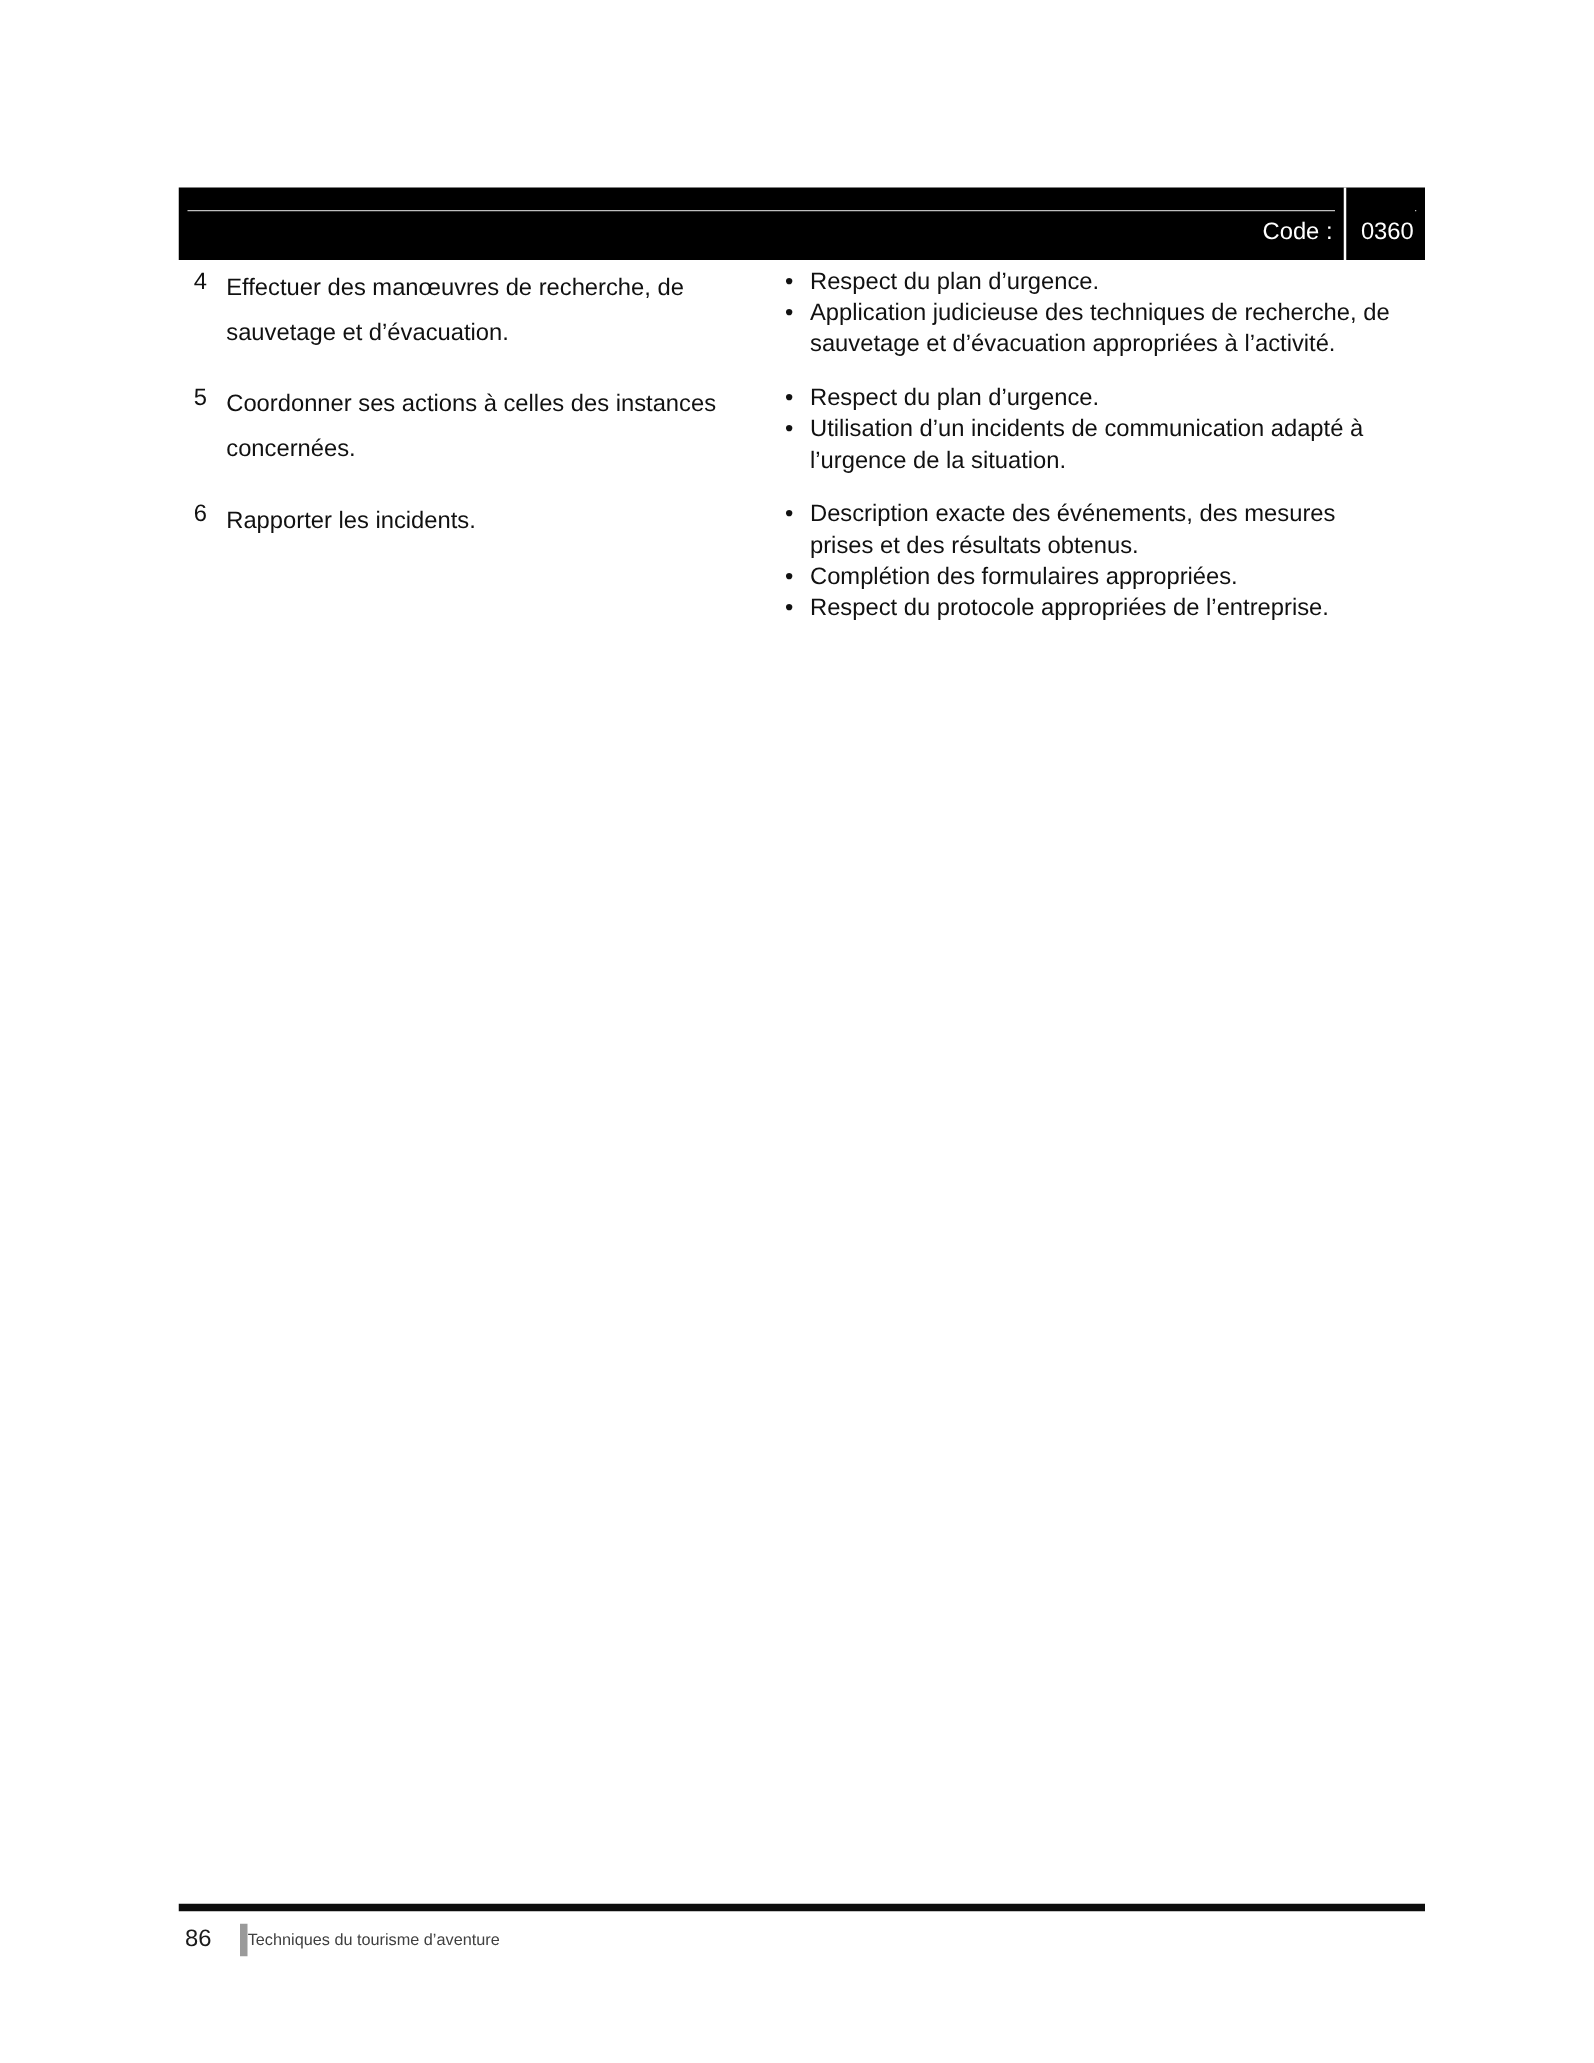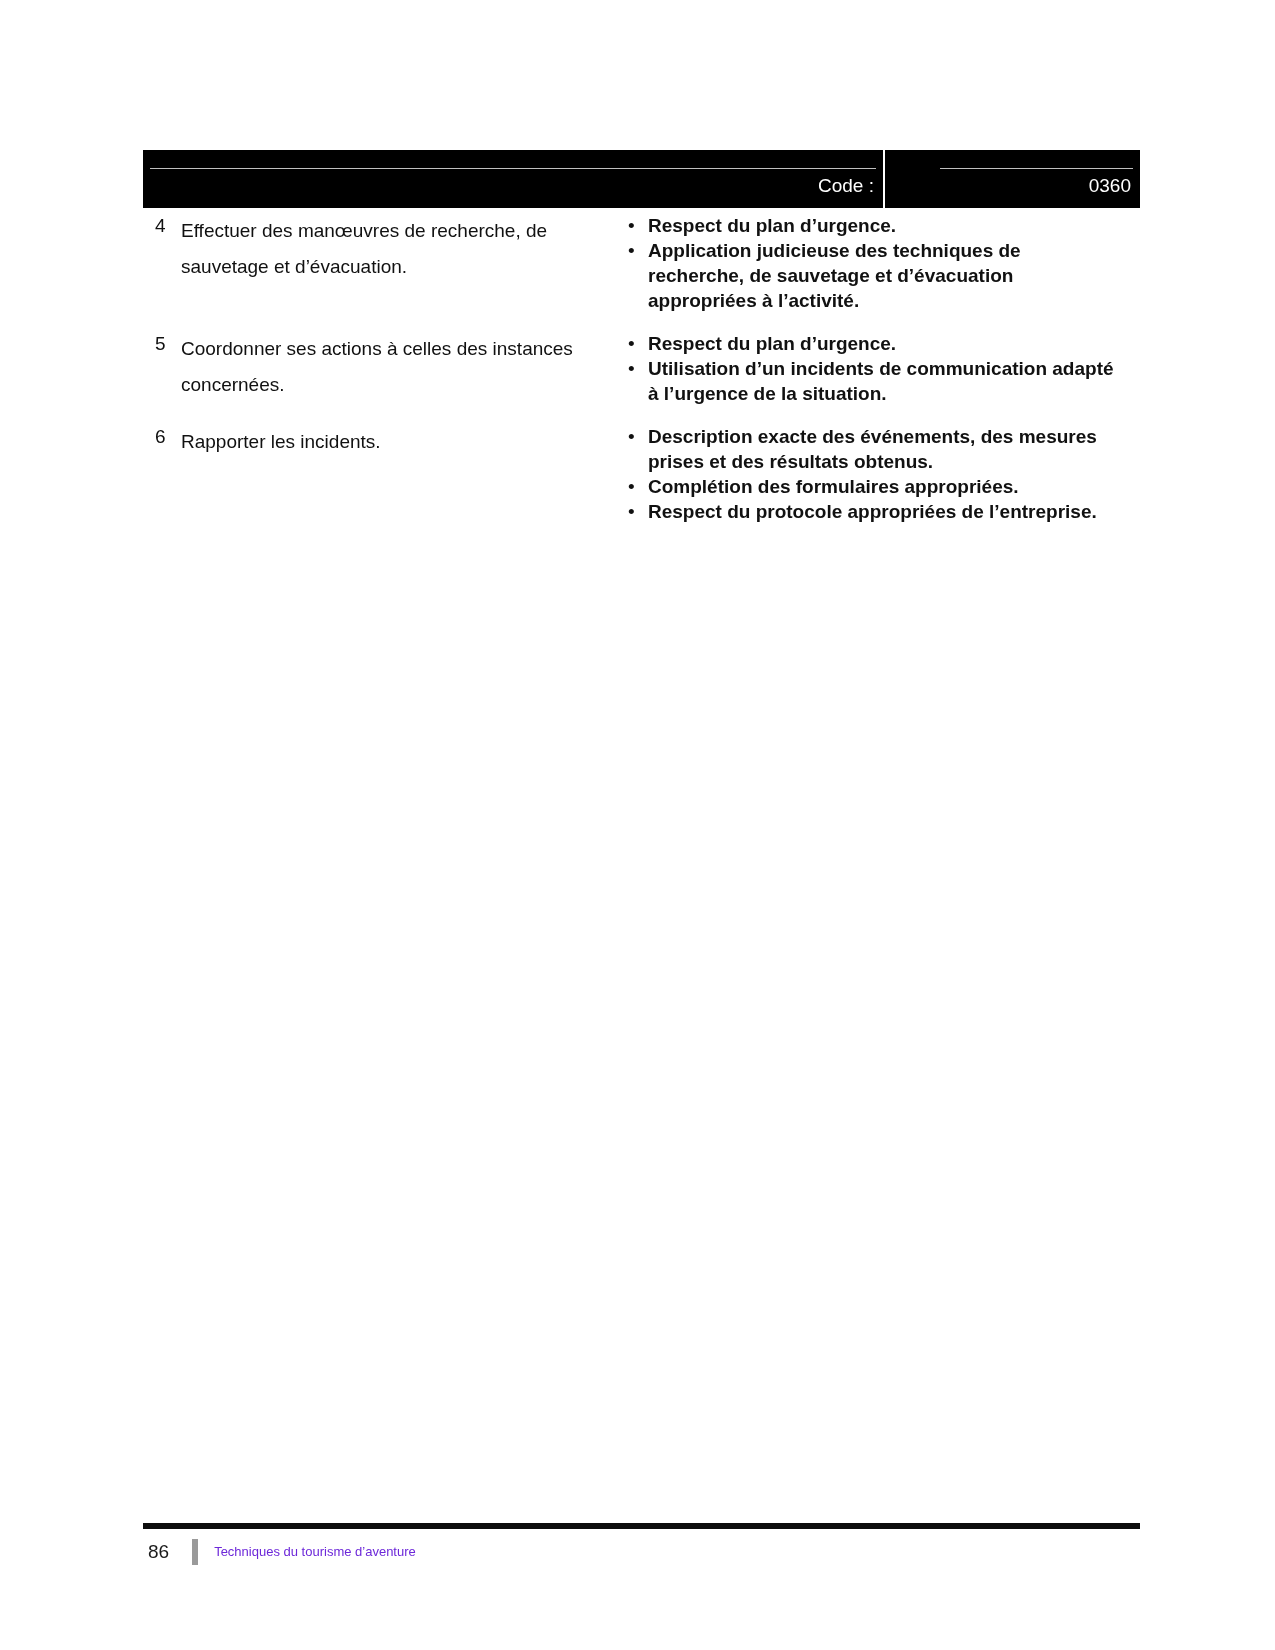--- a/index.html
+++ b/index.html
@@ -24,21 +24,21 @@
     top: 150px;
     width: 997px;
     height: 58px;
     background: #000000;
     display: flex;
   }
   .header-cell {
     position: relative;
     height: 100%;
   }
-  .header-cell-left  { width: 740px; }
+  .header-cell-left  { width: 900px; padding-left: 32px; }
   .header-divider {
     width: 2px;
     height: 100%;
     background: #ffffff;
   }
   .header-cell-right { flex: 1; margin-left: 48px; }
   .header-cell .cell-line {
     position: absolute;
     top: 18px;
     left: 7px;
@@ -101,21 +101,20 @@
     line-height: 25px;
   }
   .bullet {
     width: 20px;
     flex-shrink: 0;
     font-size: 19px;
     line-height: 25px;
   }
   .criterion-text {
     width: 470px;
-    font-weight: bold;
   }
 
   
   .footer-rule {
     position: absolute;
     left: 143px;
     top: 1523px;
     width: 997px;
     height: 6px;
     background: #0d0d0d;
@@ -134,22 +133,21 @@
     margin-left: 5px;
   }
   .footer-bar {
     width: 6px;
     height: 26px;
     background: #9a9a9a;
     margin-left: 23px;
   }
   .footer-title {
     font-size: 13px;
-    color: #6d28d9;
-    margin-left: 16px;
+    color: #404040;
     white-space: nowrap;
   }
 </style>
 </head>
 <body>
 
 <div class="page">
 
   <div class="header-bar">
     <div class="header-cell header-cell-left">

